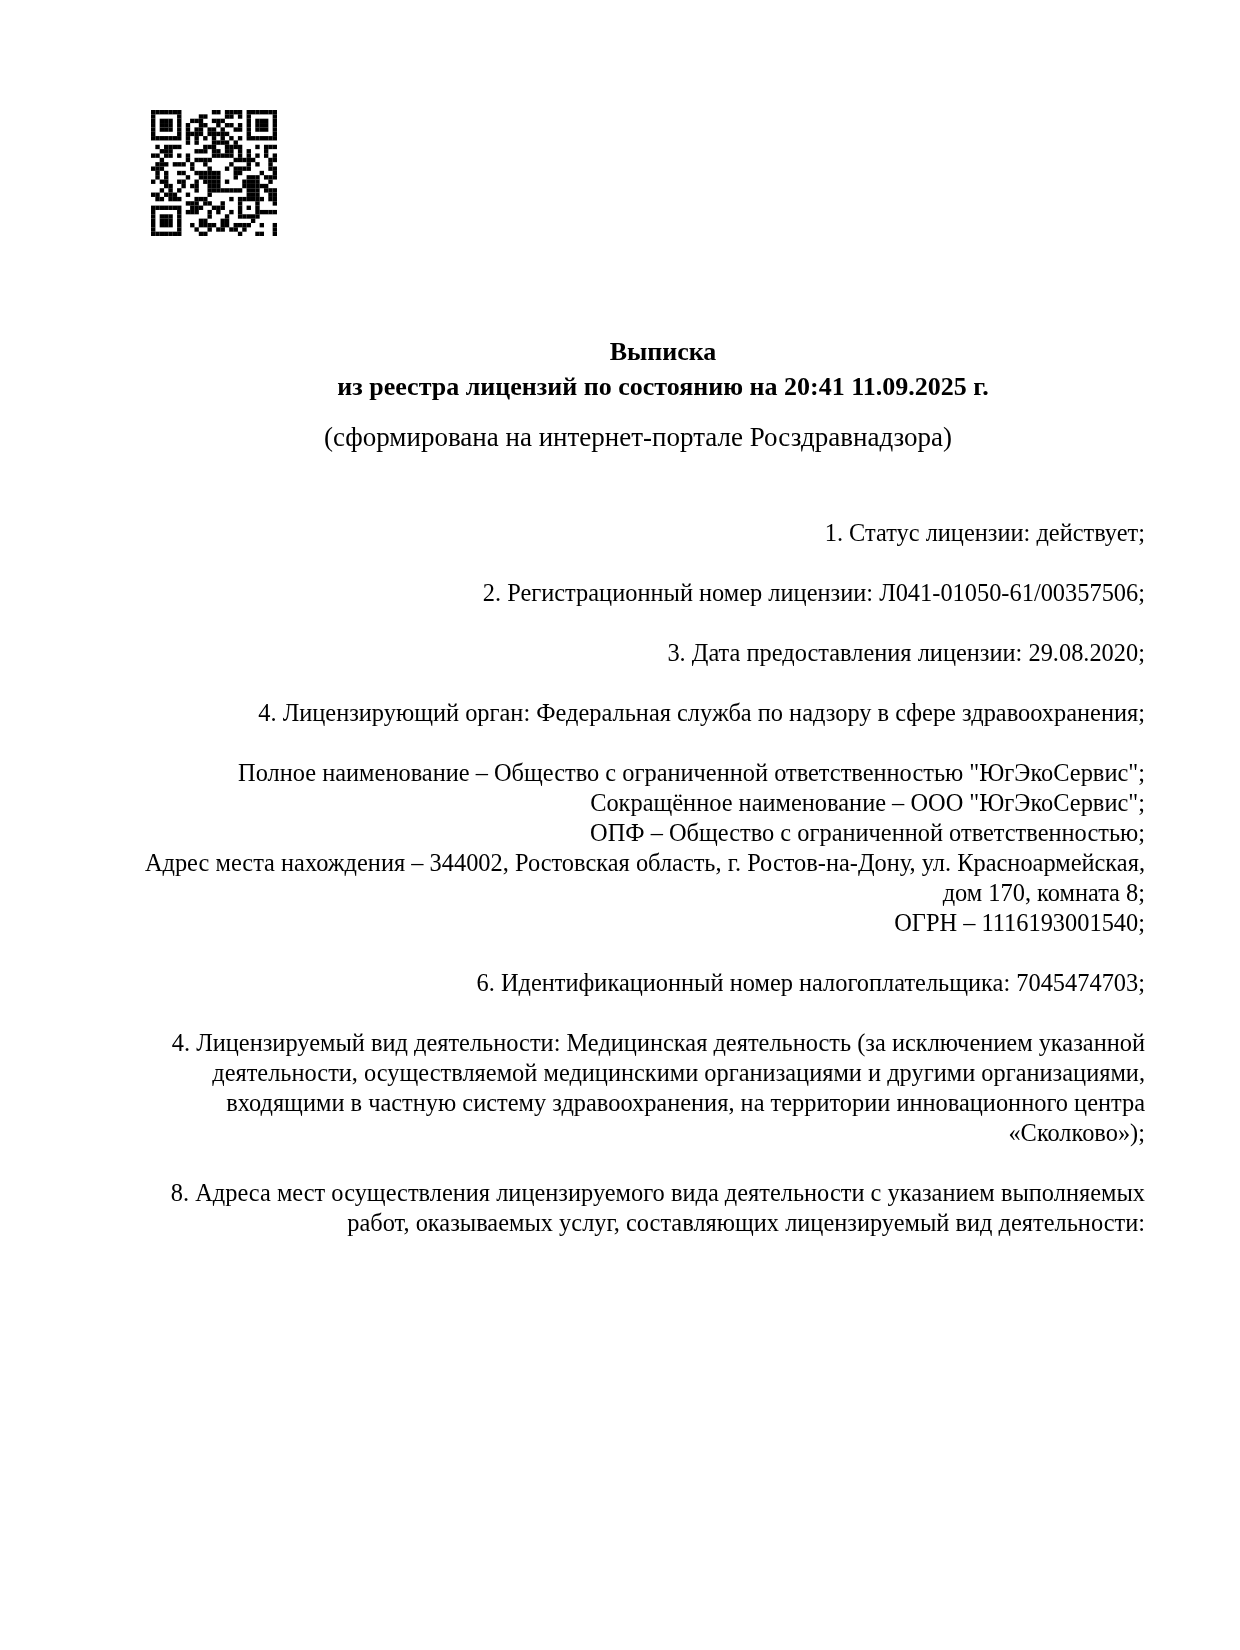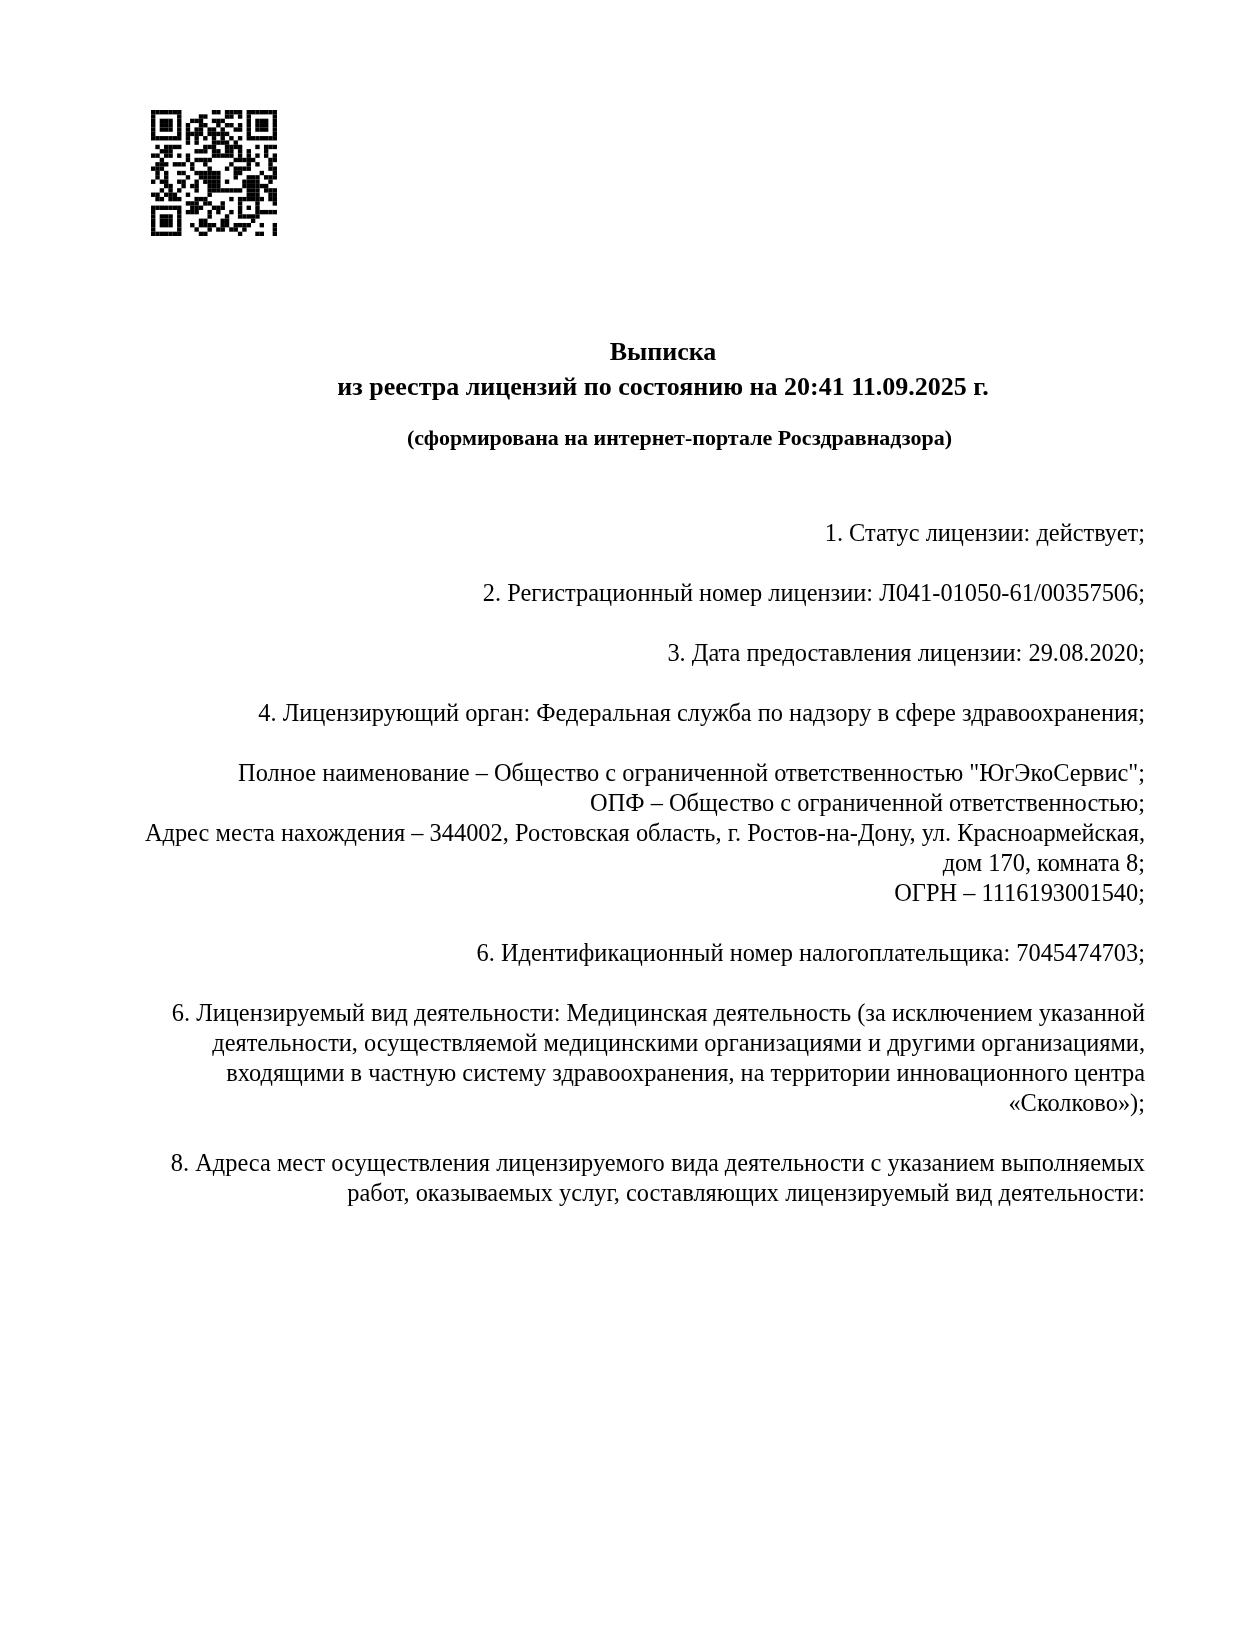--- a/index.html
+++ b/index.html
@@ -34,24 +34,23 @@
     text-align: center;
     font-weight: bold;
     font-size: 26px;
     line-height: 35px;
     white-space: nowrap;
   }
   .subtitle {
     position: absolute;
     top: 425px;
     right: 60px;
-    font-size: 22px;
+    font-size: 27px;
     line-height: 25px;
     white-space: nowrap;
-    font-weight: bold;
   }
   .content {
     position: absolute;
     left: 140px;
     top: 518px;
     width: 1005px;
     font-size: 24.4px;
     line-height: 30px;
     text-align: right;
   }
@@ -492,23 +491,24 @@
   <div class="subtitle">(сформирована на интернет-портале Росздравнадзора)</div>
 
   <div class="content">
     <p>1. Статус лицензии: действует;</p>
     <p>2. Регистрационный номер лицензии: Л041-01050-61/00357506;</p>
     <p>3. Дата предоставления лицензии: 29.08.2020;</p>
     <p>4. Лицензирующий орган: Федеральная служба по надзору в сфере здравоохранения;</p>
 
     <div class="block">
       <div>Полное наименование – Общество с ограниченной ответственностью "ЮгЭкоСервис";</div>
+      <div>Сокращённое наименование – ООО "ЮгЭкоСервис";</div>
       <div>ОПФ – Общество с ограниченной ответственностью;</div>
       <div>Адрес места нахождения – 344002, Ростовская область, г. Ростов-на-Дону, ул. Красноармейская, дом 170, комната 8;</div>
       <div>ОГРН – 1116193001540;</div>
     </div>
 
     <p>6. Идентификационный номер налогоплательщика: 7045474703;</p>
-    <p>6. Лицензируемый вид деятельности: Медицинская деятельность (за исключением указанной деятельности, осуществляемой медицинскими организациями и другими организациями, входящими в частную систему здравоохранения, на территории инновационного центра «Сколково»);</p>
+    <p>4. Лицензируемый вид деятельности: Медицинская деятельность (за исключением указанной деятельности, осуществляемой медицинскими организациями и другими организациями, входящими в частную систему здравоохранения, на территории инновационного центра «Сколково»);</p>
     <p>8. Адреса мест осуществления лицензируемого вида деятельности с указанием выполняемых работ, оказываемых услуг, составляющих лицензируемый вид деятельности:</p>
   </div>
 
 </div>
 
 </body></html>

